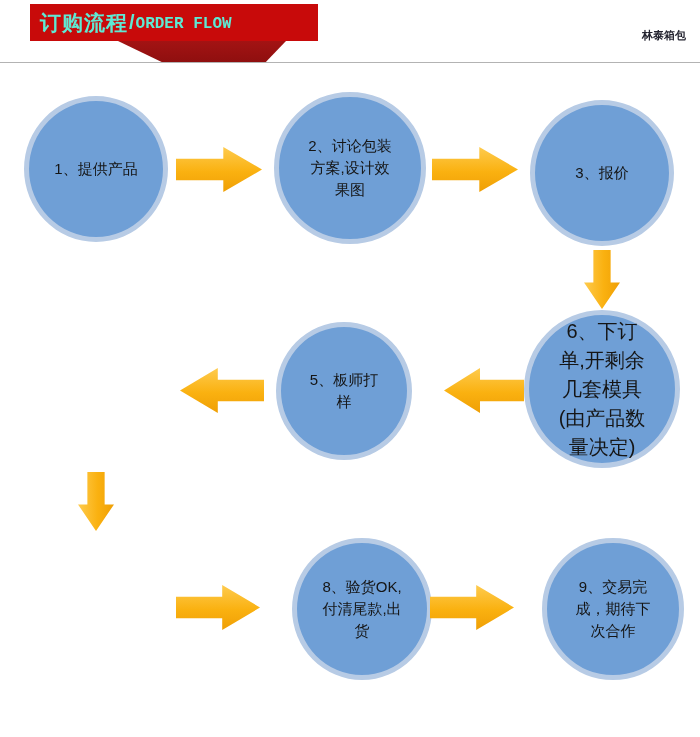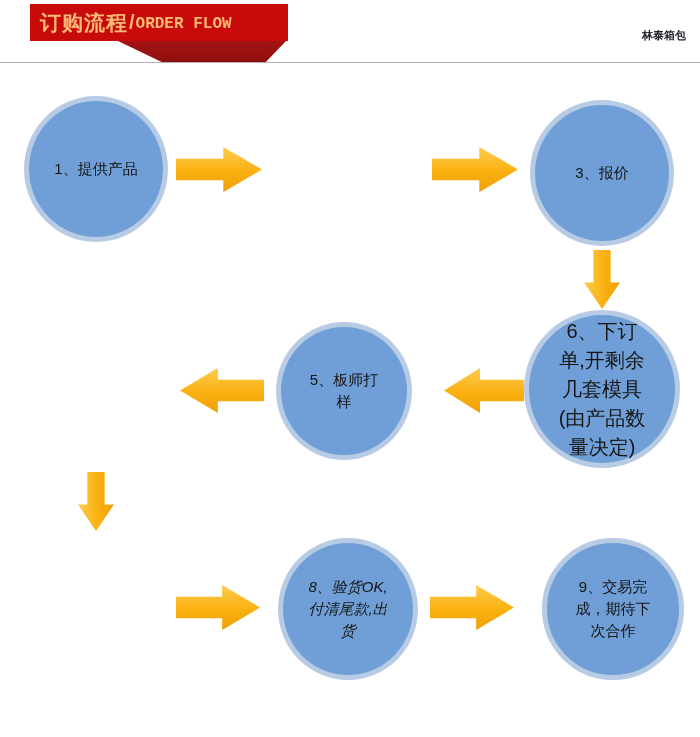--- a/index.html
+++ b/index.html
@@ -14,24 +14,24 @@
     height: 737px;
     background: #ffffff;
     overflow: hidden;
   }
 
   
   .banner {
     position: absolute;
     left: 30px;
     top: 4px;
-    width: 258px;
+    width: 288px;
     height: 37px;
     background: #c80a0a;
-    color: #fdba74;
+    color: #5eead4;
     display: flex;
     align-items: center;
     padding-left: 10px;
     box-sizing: border-box;
   }
   .banner .cn {
     font-size: 21px;
     font-weight: bold;
     letter-spacing: 1px;
   }
@@ -92,21 +92,21 @@
 
   .c1 { left: 24px;  top: 96px;  width: 144px; height: 146px; padding: 0 24px; }
   .c2 { left: 274px; top: 92px;  width: 152px; height: 152px; padding: 0 26px; }
   .c3 { left: 530px; top: 100px; width: 144px; height: 146px; padding: 0 24px; }
 
   .c4 { left: 22px;  top: 316px; width: 148px; height: 150px; padding: 0 26px; }
   .c5 { left: 276px; top: 322px; width: 136px; height: 138px; padding: 0 22px; }
   .c6 { left: 524px; top: 310px; width: 156px; height: 158px; padding: 0 28px; font-size: 20px; }
 
   .c7 { left: 24px;  top: 536px; width: 144px; height: 146px; padding: 0 22px; }
-  .c8 { left: 278px; top: 538px; width: 140px; height: 142px; padding: 0 22px; font-style: italic; }
+  .c8 { left: 292px; top: 538px; width: 140px; height: 142px; padding: 0 22px; }
   .c9 { left: 542px; top: 538px; width: 142px; height: 142px; padding: 0 24px; justify-content: flex-end; }
 
   
   .arrow { position: absolute; }
   .arrow.h {
     background: linear-gradient(180deg, #fecb4e 0%, #fab110 55%, #ef9f05 100%);
   }
   .arrow.v {
     background: linear-gradient(90deg, #fecb4e 0%, #fab110 55%, #ef9f05 100%);
   }
@@ -133,20 +133,23 @@
     <span class="divider">/</span>
     <span class="en">ORDER FLOW</span>
   </div>
   <div class="ribbon"></div>
   <div class="brand">林泰箱包</div>
   <div class="hr-line"></div>
 
   <div class="circle c1">
     <span>1、提供产品</span>
   </div>
+  <div class="circle c2">
+    <span>2、讨论包装方案,设计效果图</span>
+  </div>
   <div class="circle c3">
     <span>3、报价</span>
   </div>
 
   <div class="circle c5">
     <span>5、板师打样</span>
   </div>
   <div class="circle c6">
     <span>6、下订单,开剩余几套模具(由产品数量决定)</span>
   </div>

